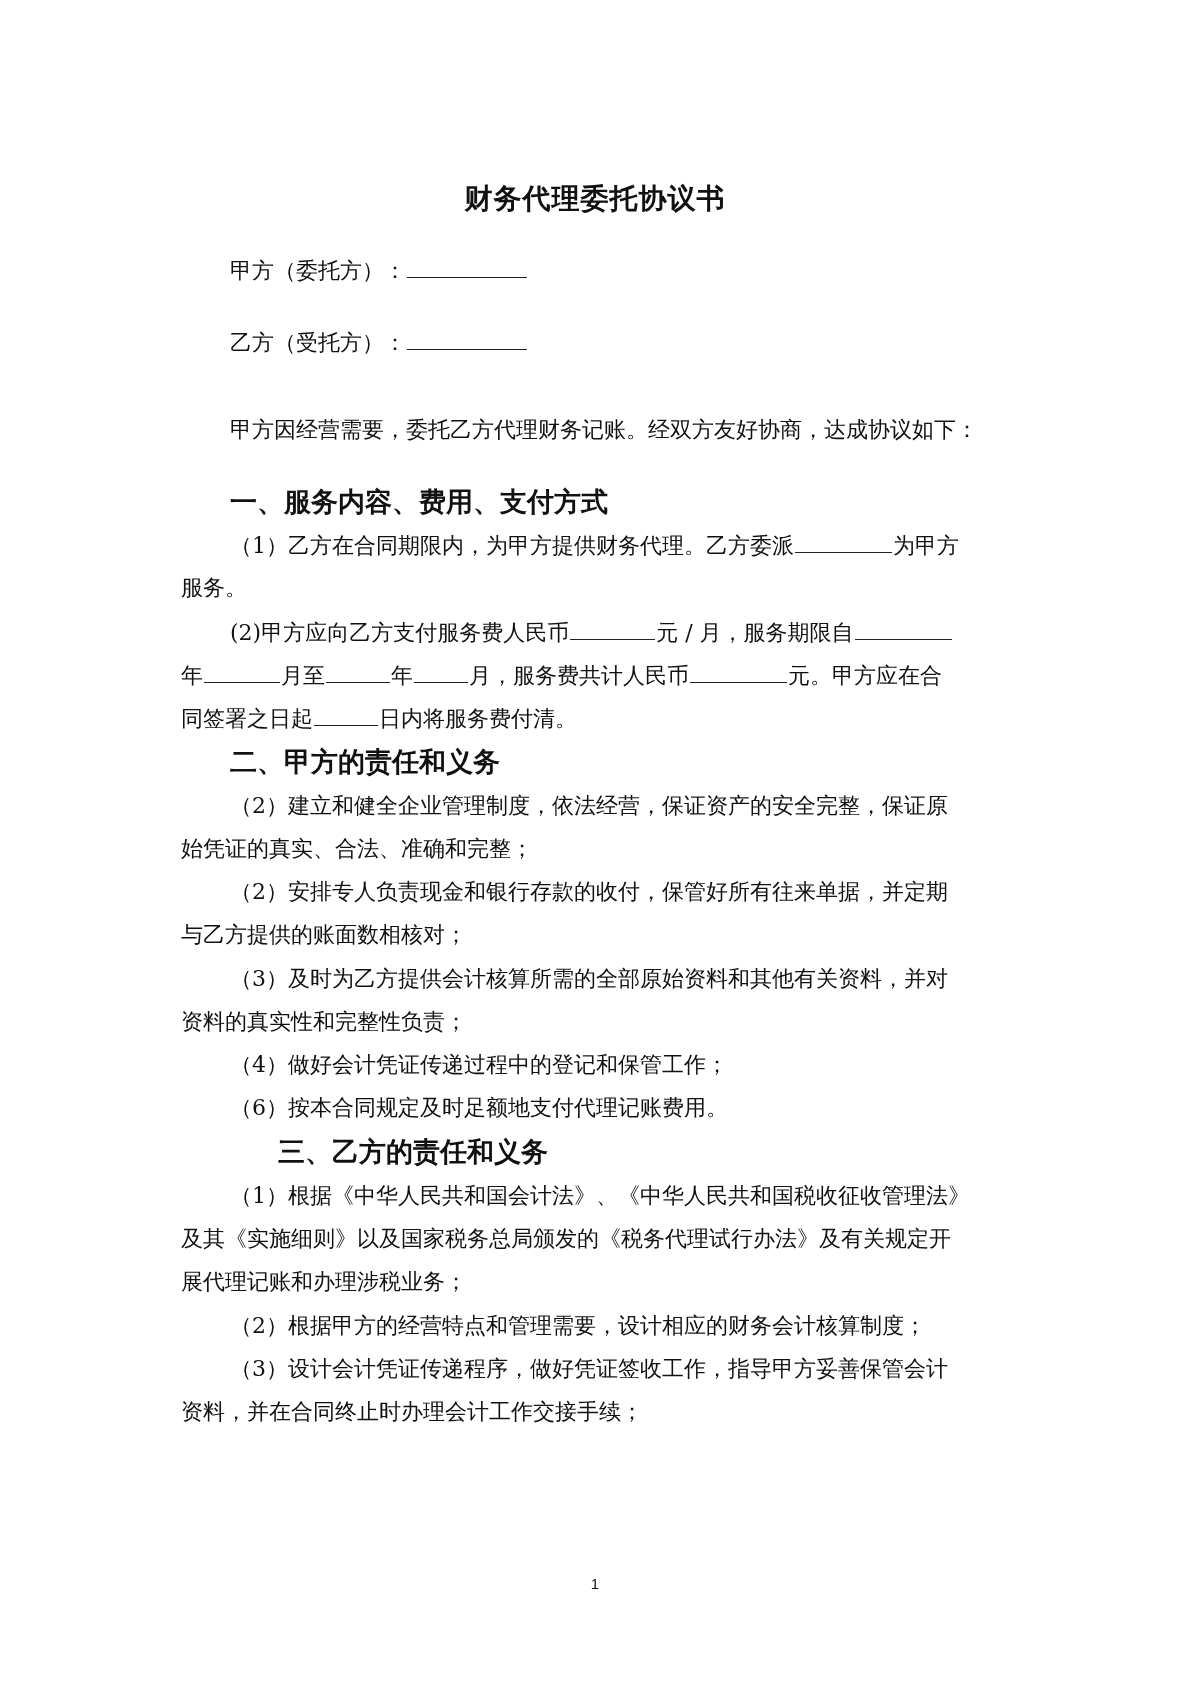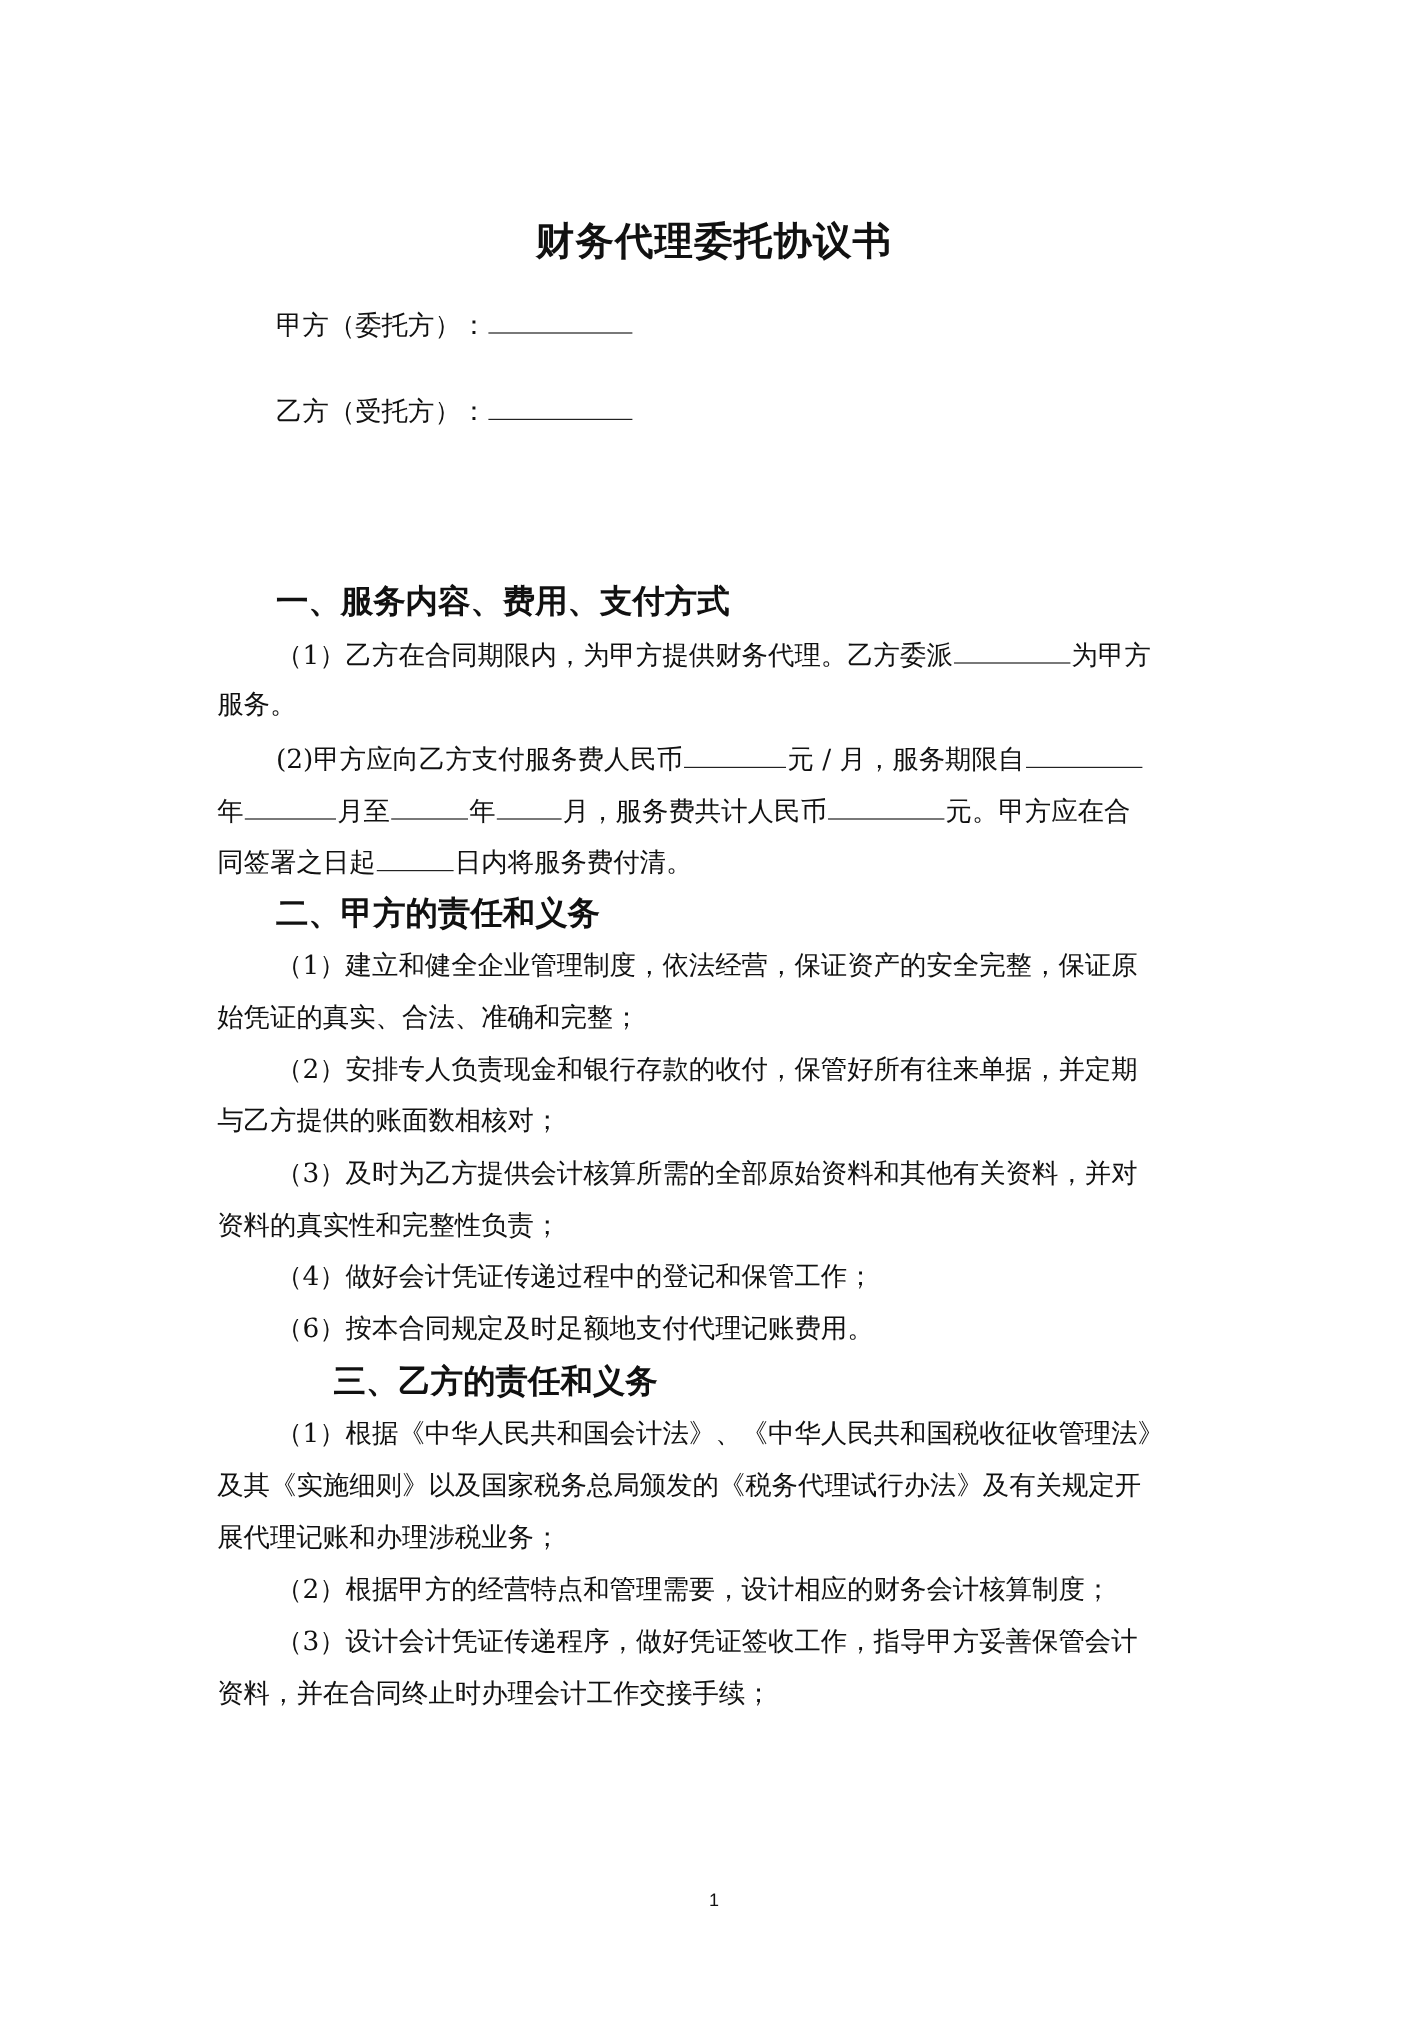--- a/index.html
+++ b/index.html
@@ -5,21 +5,21 @@
   html, body { margin: 0; padding: 0; background: #ffffff; }
   body {
     width: 1190px; height: 1683px; position: relative; overflow: hidden;
     font-family: "DejaVu Serif", "Liberation Serif", serif;
     color: #111111;
   }
   .page { position: absolute; left: 0; top: 0; width: 1190px; height: 1683px; }
   .title {
     position: absolute; top: 180px; left: 0; width: 1190px; text-align: center;
     font-family: "DejaVu Sans", "Liberation Sans", sans-serif;
-    font-weight: bold; font-size: 32px; letter-spacing: 1px;
+    font-weight: bold; font-size: 28px; letter-spacing: 1px;
   }
   .line {
     position: absolute; left: 181px; width: 840px;
     font-size: 22px; line-height: 30px; white-space: nowrap;
   }
   .ind2 { left: 230px; width: 791px; }
   .ind-party { left: 230px; }
   .heading {
     font-family: "DejaVu Sans", "Liberation Sans", sans-serif;
     font-weight: bold; font-size: 27px;
@@ -41,40 +41,41 @@
   <div class="title">财务代理委托协议书</div>
 
   <div class="line ind-party" style="top:327px;">
     <span>乙方（受托方）：</span><span class="blank" style="width:120px;"></span>
   </div>
 
   <div class="line ind-party" style="top:255px;">
     <span>甲方（委托方）：</span><span class="blank" style="width:120px;"></span>
   </div>
 
+  <div class="line ind-party" style="top:415px;">甲方因经营需要，委托乙方代理财务记账。经双方友好协商，达成协议如下：</div>
 
   <div class="line ind-party heading" style="top:487px;">一、服务内容、费用、支付方式</div>
 
   <div class="line ind2" style="top:530px;">
     <span>（1）乙方在合同期限内，为甲方提供财务代理。乙方委派</span><span class="blank" style="width:97px;"></span><span>为甲方</span>
   </div>
   <div class="line" style="top:573px;">服务。</div>
 
   <div class="line ind2" style="top:617px;">
     <span>(2)甲方应向乙方支付服务费人民币</span><span class="blank" style="width:85px;"></span><span>元 / 月，服务期限自</span><span class="blank" style="width:97px;"></span>
   </div>
   <div class="line" style="top:660px;">
     <span>年</span><span class="blank" style="width:76px;"></span><span>月至</span><span class="blank" style="width:64px;"></span><span>年</span><span class="blank" style="width:54px;"></span><span>月，服务费共计人民币</span><span class="blank" style="width:97px;"></span><span>元。甲方应在合</span>
   </div>
   <div class="line ind-party heading" style="top:747px;">二、甲方的责任和义务</div>
 
   <div class="line" style="top:703px;">
     <span>同签署之日起</span><span class="blank" style="width:64px;"></span><span>日内将服务费付清。</span>
   </div>
-  <div class="line ind2" style="top:791px;">（1）建立和健全企业管理制度，依法经营，保证资产的安全完整，保证原</div>
+  <div class="line ind2" style="top:791px;">（2）建立和健全企业管理制度，依法经营，保证资产的安全完整，保证原</div>
   <div class="line" style="top:834px;">始凭证的真实、合法、准确和完整；</div>
   <div class="line ind2" style="top:877px;">（2）安排专人负责现金和银行存款的收付，保管好所有往来单据，并定期</div>
   <div class="line" style="top:920px;">与乙方提供的账面数相核对；</div>
   <div class="line ind2" style="top:964px;">（3）及时为乙方提供会计核算所需的全部原始资料和其他有关资料，并对</div>
   <div class="line" style="top:1007px;">资料的真实性和完整性负责；</div>
   <div class="line ind2" style="top:1050px;">（4）做好会计凭证传递过程中的登记和保管工作；</div>
   <div class="line ind2" style="top:1093px;">（6）按本合同规定及时足额地支付代理记账费用。</div>
 
   <div class="line heading" style="top:1137px; left:278px;">三、乙方的责任和义务</div>
   <div class="line ind2" style="top:1181px;">（1）根据《中华人民共和国会计法》、《中华人民共和国税收征收管理法》</div>

